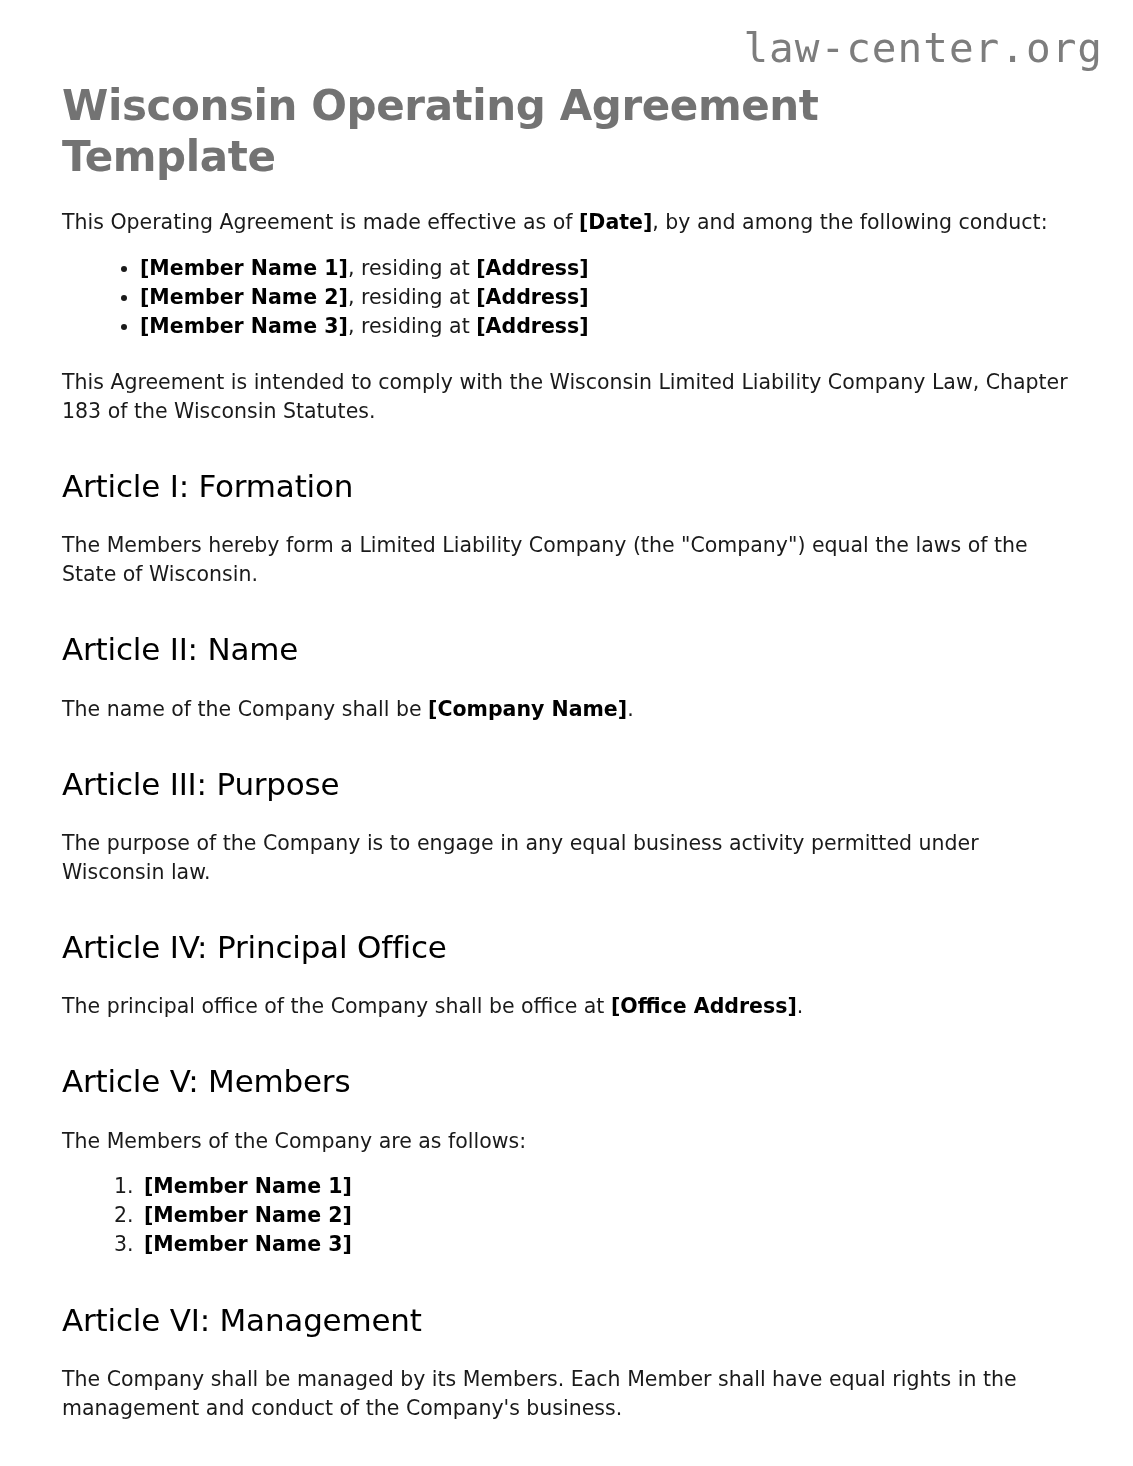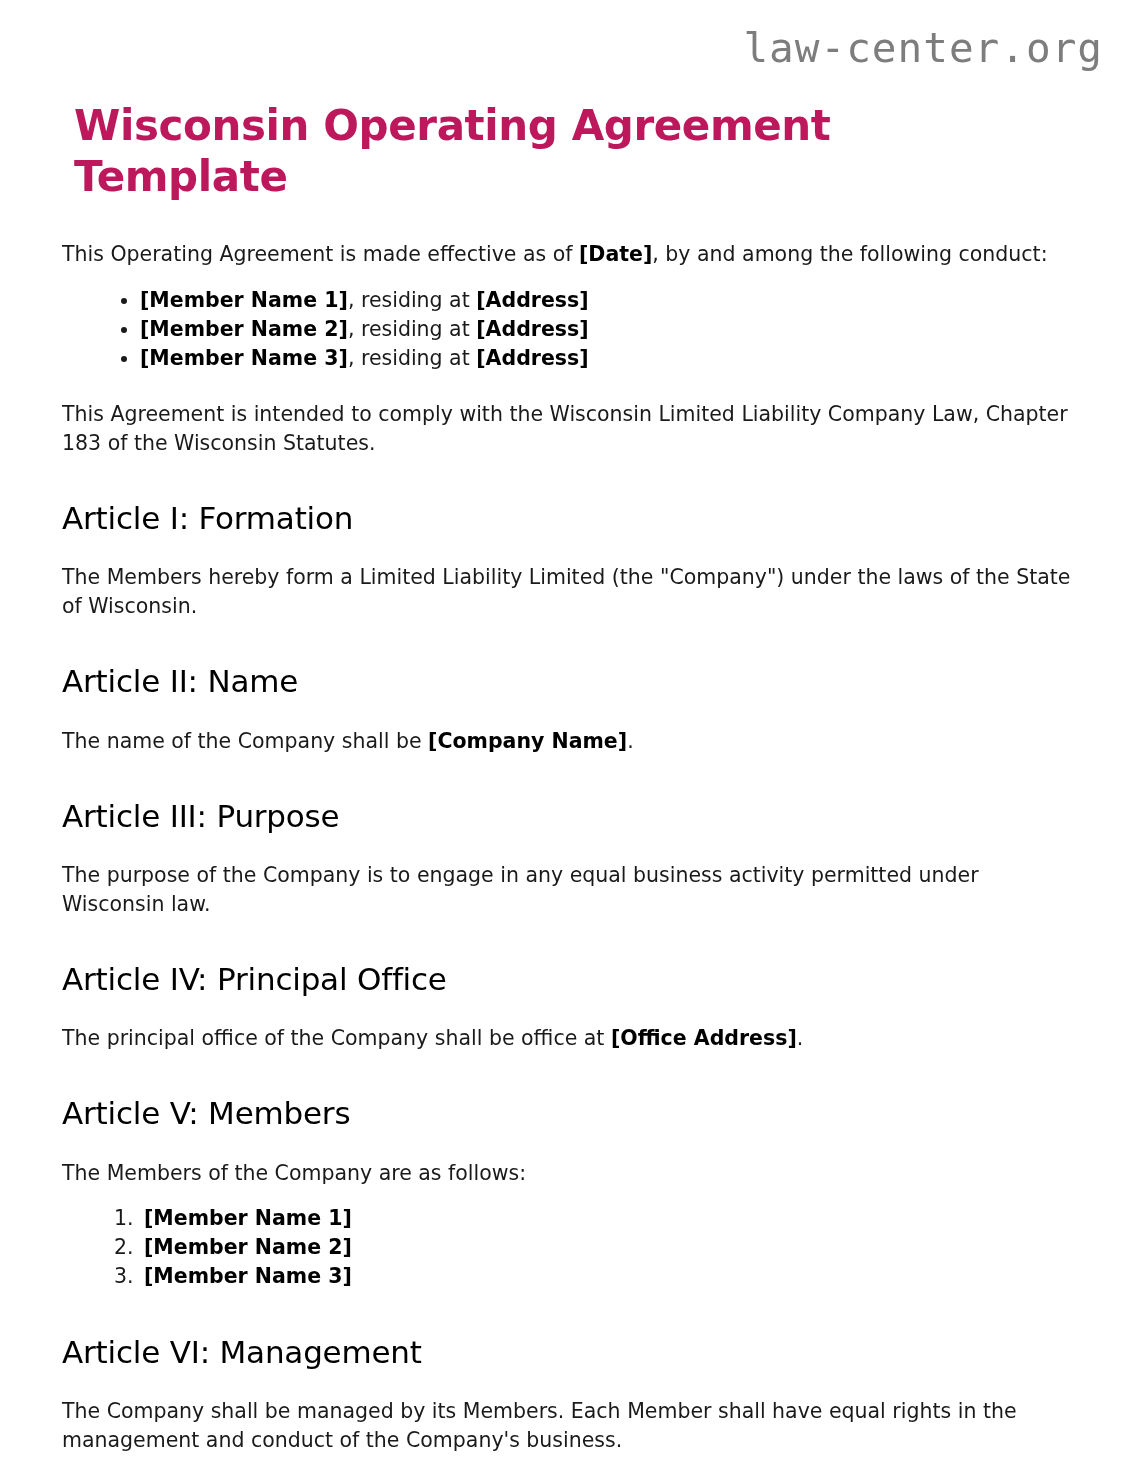--- a/index.html
+++ b/index.html
@@ -14,46 +14,46 @@
     position: relative;
     font-family: "DejaVu Sans", "Liberation Sans", sans-serif;
     color: #000000;
     overflow: hidden;
   }
 
   .page {
     position: relative;
     width: 1133px;
     height: 1466px;
-    padding: 16px 62px;
+    padding: 8px 62px;
   }
 
   
   .watermark {
     position: absolute;
     top: 28px;
     right: 30px;
     font-family: "DejaVu Sans Mono", "Liberation Mono", monospace;
     font-size: 41px;
     letter-spacing: 1px;
     color: #7d7d7d;
     white-space: nowrap;
     line-height: 1;
     font-weight: 400;
   }
 
   
   .doc-title {
-    margin: 12px;
+    margin: 0;
     padding-top: 72px;
     font-size: 42px;
     font-weight: 700;
     line-height: 1.22;
     letter-spacing: -0.4px;
-    color: #be185d;
+    color: #737373;
     max-width: 880px;
   }
 
   
   .para {
     font-size: 20.5px;
     line-height: 1.42;
     margin: 0;
     padding-top: 26px;
     color: #1a1a1a;
@@ -106,21 +106,21 @@
 
   <ul class="doc-list">
     <li class="li"><b>[Member Name 1]</b><span>, residing at </span><b>[Address]</b></li>
     <li class="li"><b>[Member Name 2]</b><span>, residing at </span><b>[Address]</b></li>
     <li class="li"><b>[Member Name 3]</b><span>, residing at </span><b>[Address]</b></li>
   </ul>
 
   <p class="para">This Agreement is intended to comply with the Wisconsin Limited Liability Company Law, Chapter 183 of the Wisconsin Statutes.</p>
 
   <h2 class="article-heading">Article I: Formation</h2>
-  <p class="para">The Members hereby form a Limited Liability Limited (the "Company") under the laws of the State of Wisconsin.</p>
+  <p class="para">The Members hereby form a Limited Liability Company (the "Company") equal the laws of the State of Wisconsin.</p>
 
   <h2 class="article-heading">Article II: Name</h2>
   <p class="para"><span>The name of the Company shall be </span><b>[Company Name]</b><span>.</span></p>
 
   <h2 class="article-heading">Article III: Purpose</h2>
   <p class="para">The purpose of the Company is to engage in any equal business activity permitted under Wisconsin law.</p>
 
   <h2 class="article-heading">Article IV: Principal Office</h2>
   <p class="para"><span>The principal office of the Company shall be office at </span><b>[Office Address]</b><span>.</span></p>
 

